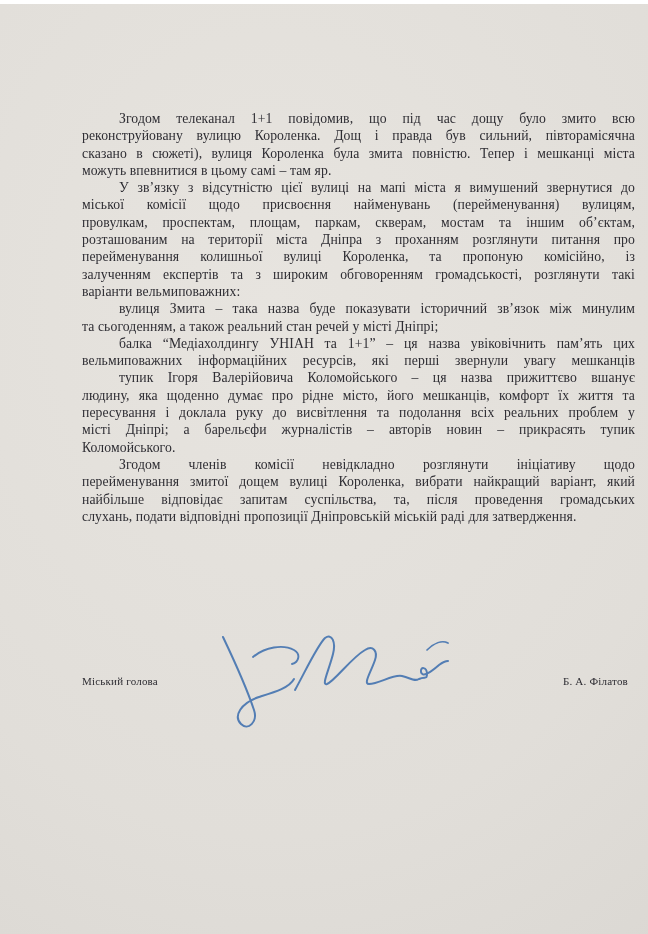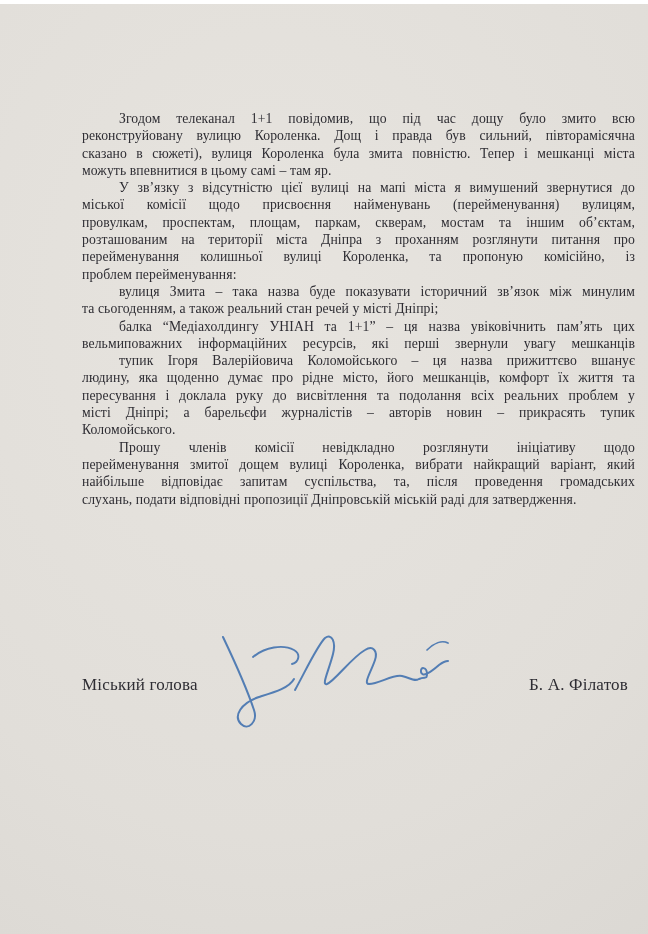--- a/index.html
+++ b/index.html
@@ -33,21 +33,21 @@
   }
   .line {
     text-align: justify;
     text-align-last: justify;
   }
   .line.first { text-indent: 37px; }
   .line.last { text-align-last: left; }
   .sig-title, .sig-name {
     position: absolute;
     top: 671px;
-    font-size: 17px;
+    font-size: 11px;
     color: var(--text-ink);
     letter-spacing: 0.2px;
     white-space: nowrap;
   }
   .sig-title { left: 82px; }
   .sig-name { right: 20px; }
   .sig-ink {
     position: absolute;
     left: 215px; top: 630px;
     width: 250px; height: 100px;
@@ -68,31 +68,32 @@
   <div class="letter-body" id="letter-body">
       <div class="line first">Згодом телеканал 1+1 повідомив, що під час дощу було змито всю</div>
       <div class="line">реконструйовану вулицю Короленка. Дощ і правда був сильний, півторамісячна</div>
       <div class="line">сказано в сюжеті), вулиця Короленка була змита повністю. Тепер і мешканці міста</div>
       <div class="line last">можуть впевнитися в цьому самі – там яр.</div>
       <div class="line first">У зв’язку з відсутністю цієї вулиці на мапі міста я вимушений звернутися до</div>
       <div class="line">міської комісії щодо присвоєння найменувань (перейменування) вулицям,</div>
       <div class="line">провулкам, проспектам, площам, паркам, скверам, мостам та іншим об’єктам,</div>
       <div class="line">розташованим на території міста Дніпра з проханням розглянути питання про</div>
       <div class="line">перейменування колишньої вулиці Короленка, та пропоную комісійно, із</div>
-      <div class="line last">проблем перейменування:</div>
+      <div class="line">залученням експертів та з широким обговоренням громадськості, розглянути такі</div>
+      <div class="line last">варіанти вельмиповажних:</div>
       <div class="line first">вулиця Змита – така назва буде показувати історичний зв’язок між минулим</div>
       <div class="line last">та сьогоденням, а також реальний стан речей у місті Дніпрі;</div>
       <div class="line first">балка “Медіахолдингу УНІАН та 1+1” – ця назва увіковічнить пам’ять цих</div>
       <div class="line">вельмиповажних інформаційних ресурсів, які перші звернули увагу мешканців</div>
       <div class="line first">тупик Ігоря Валерійовича Коломойського – ця назва прижиттєво вшанує</div>
       <div class="line">людину, яка щоденно думає про рідне місто, його мешканців, комфорт їх життя та</div>
       <div class="line">пересування і доклала руку до висвітлення та подолання всіх реальних проблем у</div>
       <div class="line">місті Дніпрі; а барельєфи журналістів – авторів новин – прикрасять тупик</div>
       <div class="line last">Коломойського.</div>
-      <div class="line first">Прошу членів комісії невідкладно розглянути ініціативу щодо</div>
+      <div class="line first">Згодом членів комісії невідкладно розглянути ініціативу щодо</div>
       <div class="line">перейменування змитої дощем вулиці Короленка, вибрати найкращий варіант, який</div>
       <div class="line">найбільше відповідає запитам суспільства, та, після проведення громадських</div>
       <div class="line last">слухань, подати відповідні пропозиції Дніпровській міській раді для затвердження.</div>
     </div>
 
   <span class="sig-title">Міський голова</span>
 
   <svg class="sig-ink" viewBox="0 0 250 100" aria-hidden="true">
 
     <path d="M 8 3 C 18 24, 33 58, 39 76 C 43 88, 33 97, 26 90 C 18 82, 26 69, 44 63 C 60 58, 74 54, 79 45" stroke-width="2"></path>

